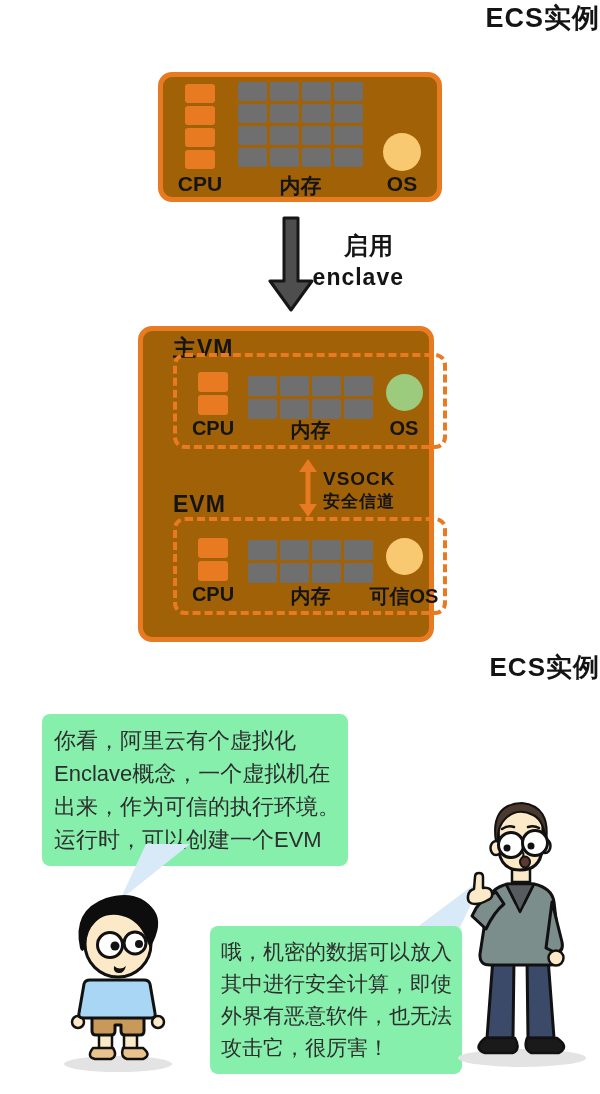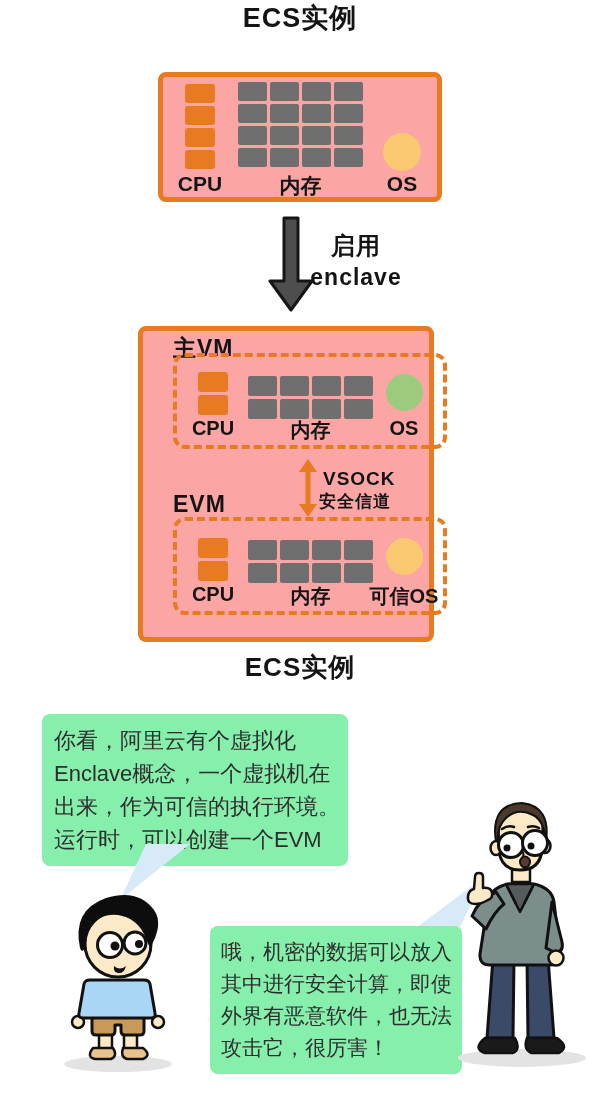--- a/index.html
+++ b/index.html
@@ -1,22 +1,22 @@
 <!DOCTYPE html>
 <html><head>
 <meta charset="utf-8">
 <style>
   html,body{margin:0;padding:0;background:#ffffff;}
   .canvas{position:relative;width:600px;height:1094px;background:#ffffff;overflow:hidden;
           font-family:"Liberation Sans",sans-serif;color:#141414;}
   .abs{position:absolute;}
-  .ttl{font-weight:700;color:#141414;text-align:center;letter-spacing:1px;}
-
-  
-  .solid-box{border:5px solid #E87B21;border-radius:8px;background:#fca5a5;box-sizing:border-box;}
+  .ttl{font-weight:700;color:#141414;text-align:right;letter-spacing:1px;}
+
+  
+  .solid-box{border:5px solid #E87B21;border-radius:14px;background:#a16207;box-sizing:border-box;}
   .dashed-box{border:4px dashed #E87B21;border-radius:12px;box-sizing:border-box;}
 
   
   .cpu-col i{display:block;width:30px;background:#E87B21;border-radius:3px;margin-bottom:3px;}
   .cpu-col.h19 i{height:19px;}
   .cpu-col.h20 i{height:20px;}
 
   
   .mem-grid{display:grid;gap:3px;}
   .mem-grid i{display:block;background:#6F6F6F;border-radius:2px;}

